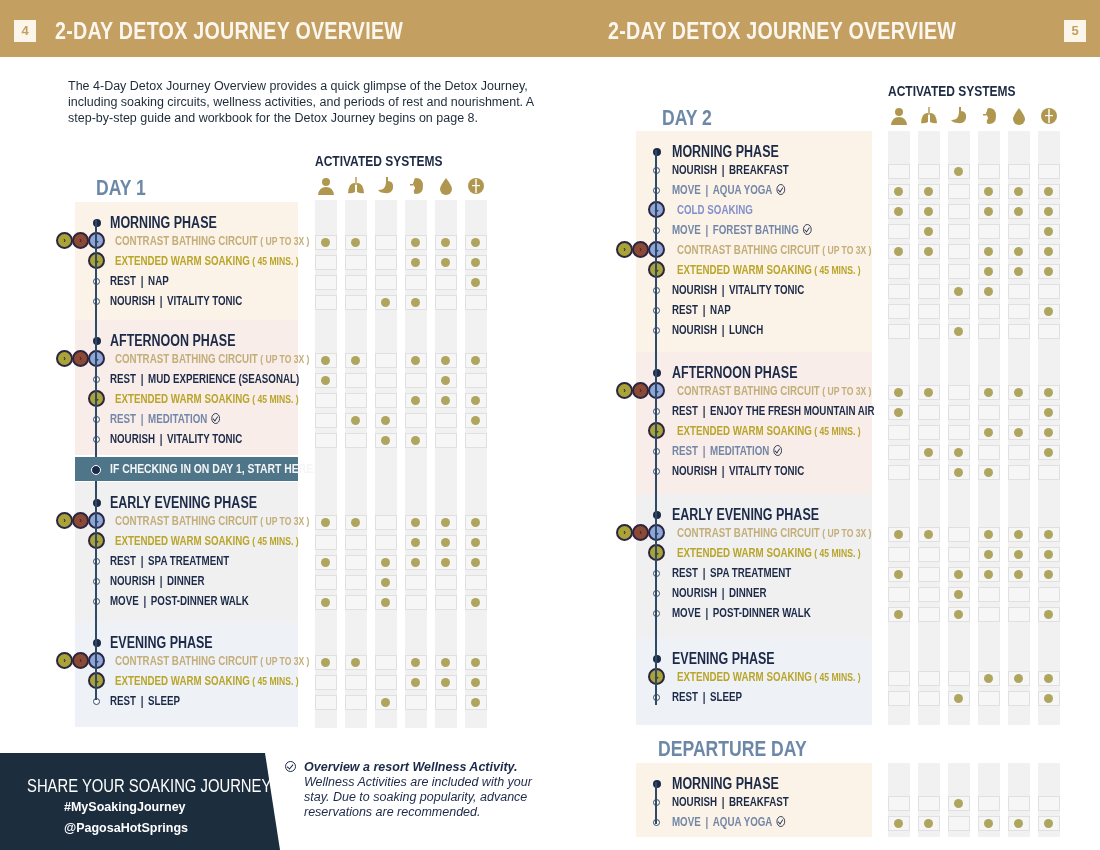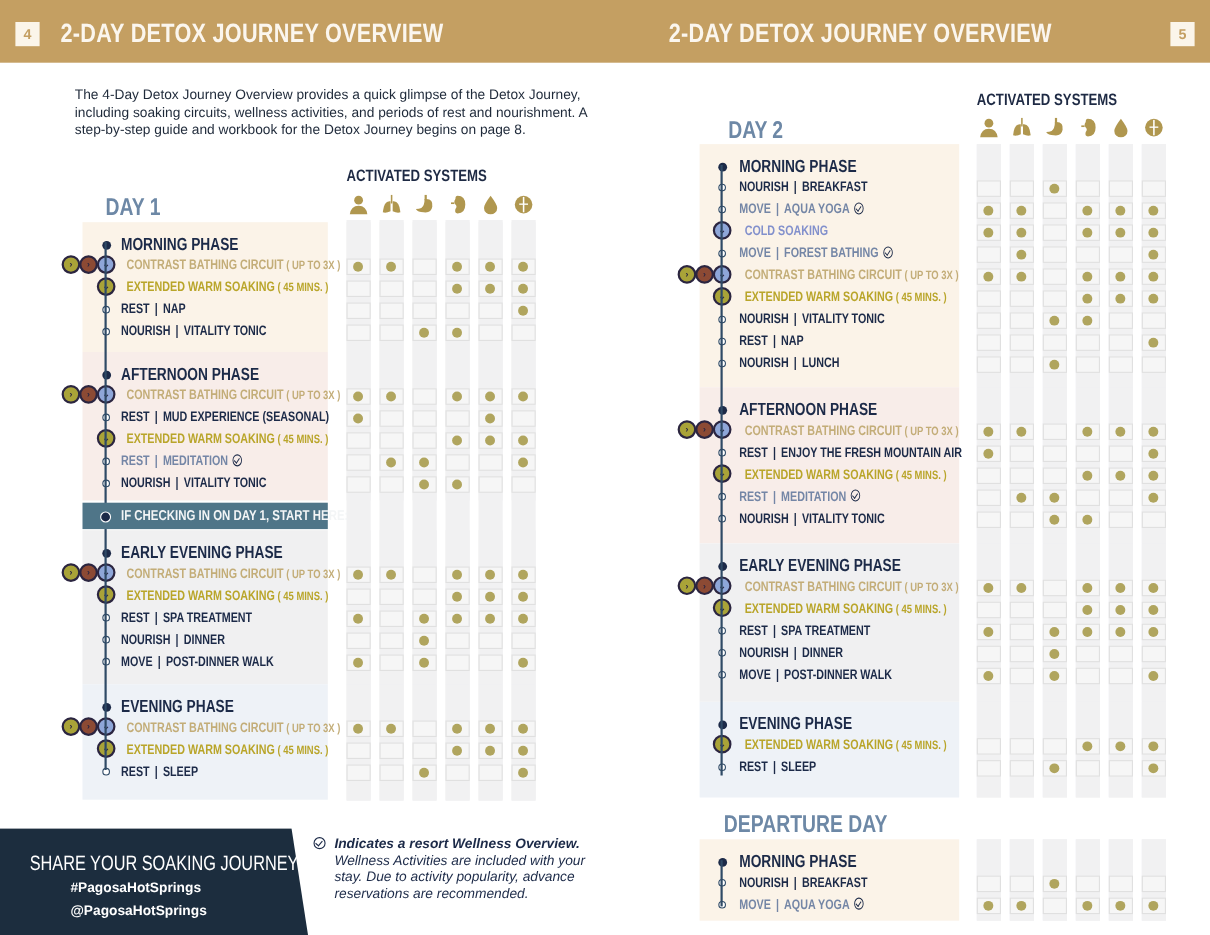--- a/index.html
+++ b/index.html
@@ -569,19 +569,19 @@
     <div class="col-bg" style="left: 888px; top: 763px; height: 74px; z-index: -2;"></div>
     <div class="col-bg" style="left: 918px; top: 763px; height: 74px; z-index: -2;"></div>
     <div class="col-bg" style="left: 948px; top: 763px; height: 74px; z-index: -2;"></div>
     <div class="col-bg" style="left: 978px; top: 763px; height: 74px; z-index: -2;"></div>
     <div class="col-bg" style="left: 1008px; top: 763px; height: 74px; z-index: -2;"></div>
     <div class="col-bg" style="left: 1038px; top: 763px; height: 74px; z-index: -2;"></div>
   </div>
 
 <div class="share-box"></div>
 <div class="share-title">SHARE YOUR SOAKING JOURNEYS</div>
-<div class="share-tag" style="top:800px;">#PagosaHotSprings</div>
+<div class="share-tag" style="top:800px;">#MySoakingJourney</div>
 <div class="share-tag" style="top:821px;">@PagosaHotSprings</div>
 
 <div class="legend">
   <span class="check"></span>
-  <div class="legend-text"><b>Indicates a resort Wellness Overview.</b> <span>Wellness Activities are included with your stay. Due to activity popularity, advance reservations are recommended.</span></div>
+  <div class="legend-text"><b>Overview a resort Wellness Activity.</b> <span>Wellness Activities are included with your stay. Due to soaking popularity, advance reservations are recommended.</span></div>
 </div>
 
 </body></html>

